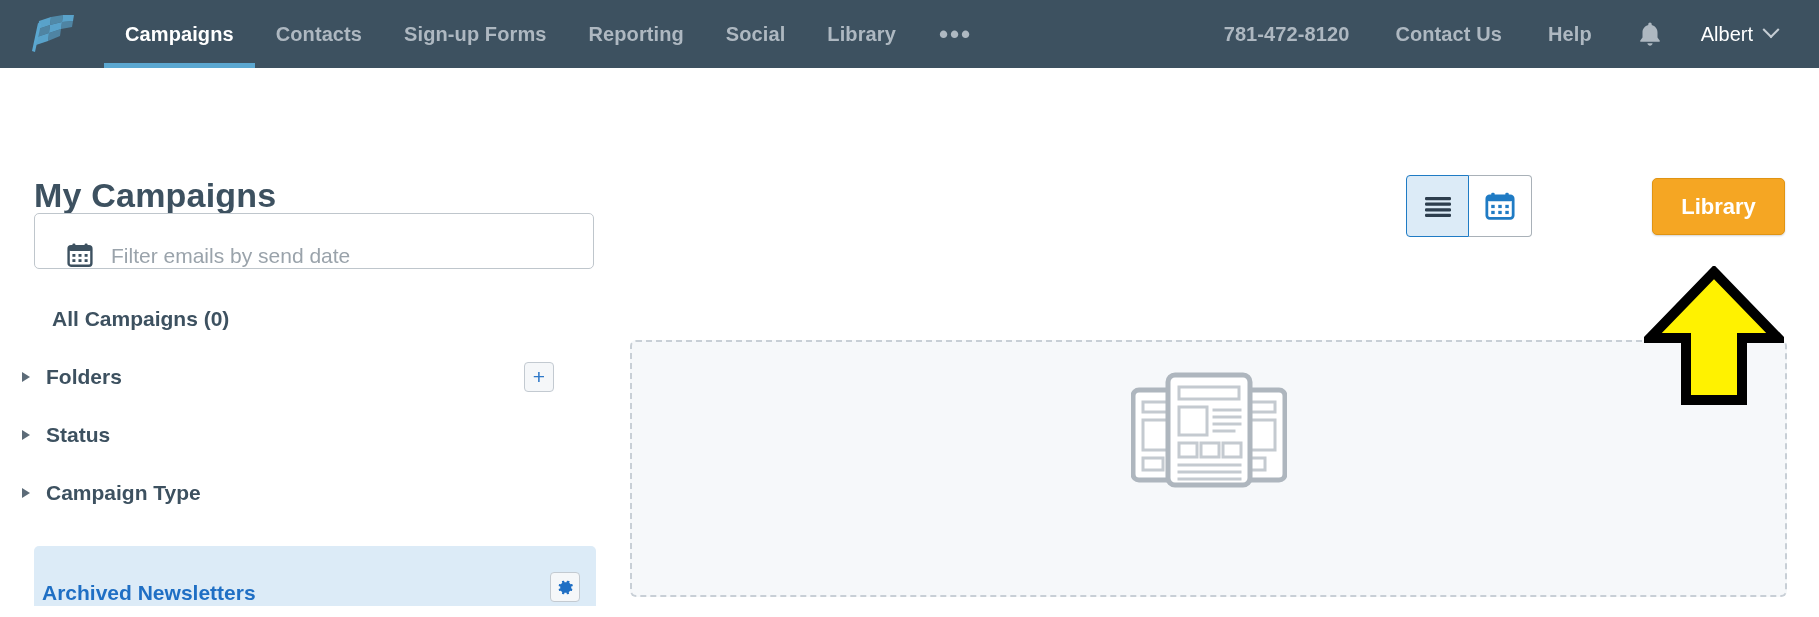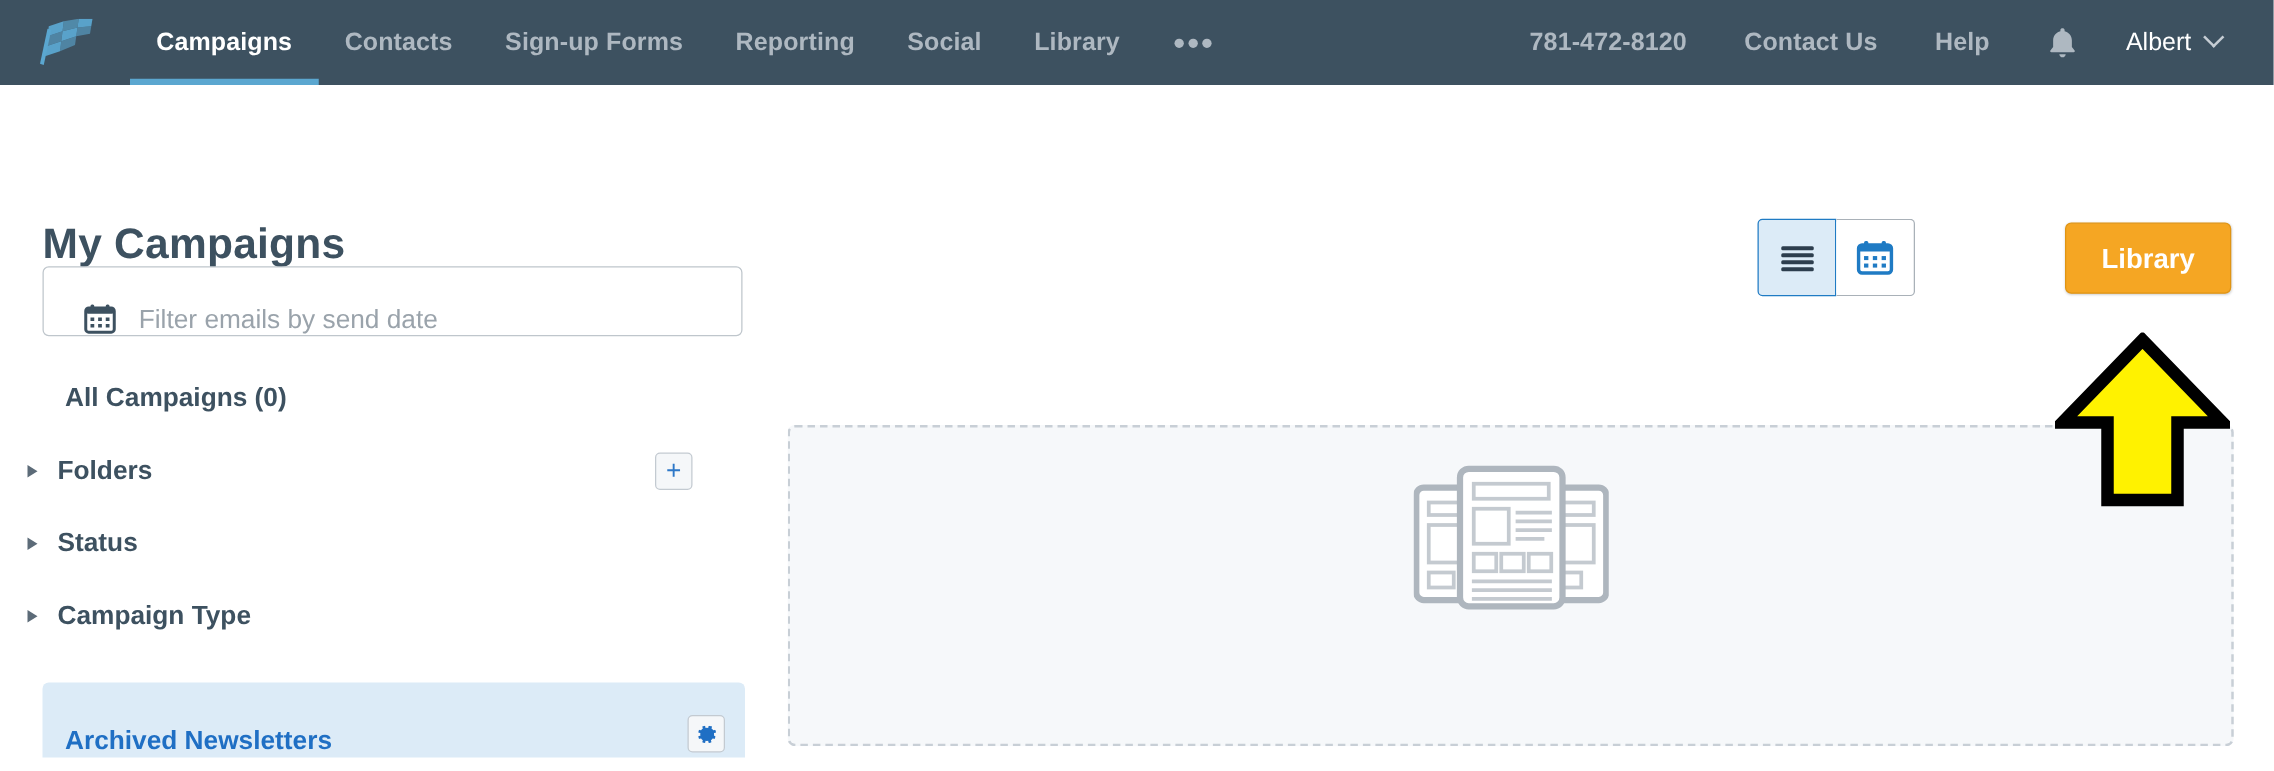--- a/index.html
+++ b/index.html
@@ -189,21 +189,21 @@
   .archived {
     position: relative;
     margin-top: 24px;
     margin-left: 34px;
     width: 562px;
     height: 60px;
     background: #DCEBF7;
     border-radius: 5px 5px 0 0;
     display: flex;
     align-items: flex-end;
-    padding: 0 0 2px 18px;
+    padding: 0 0 2px 8px;
     cursor: pointer;
   }
   .archived .lbl {
     font-size: 21px;
     font-weight: bold;
     color: #1F6FC4;
     line-height: 22px;
   }
   .archived .gear-btn {
     position: absolute;

